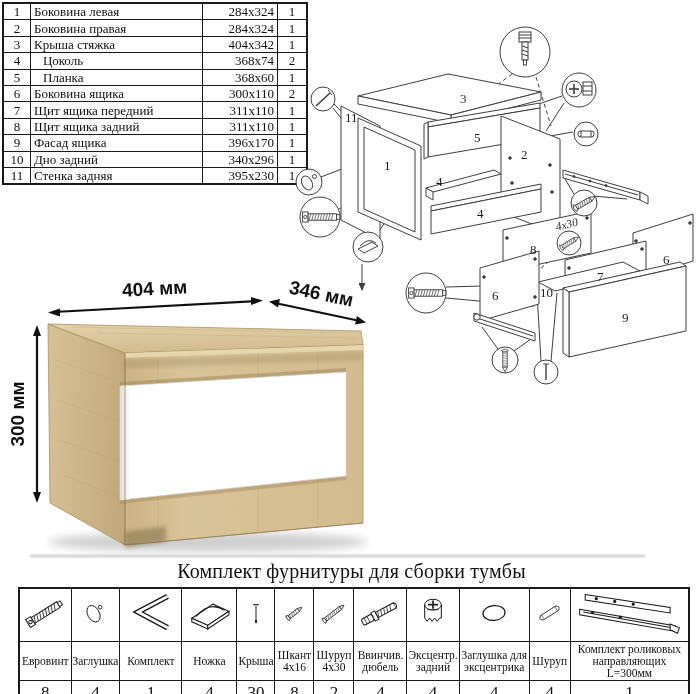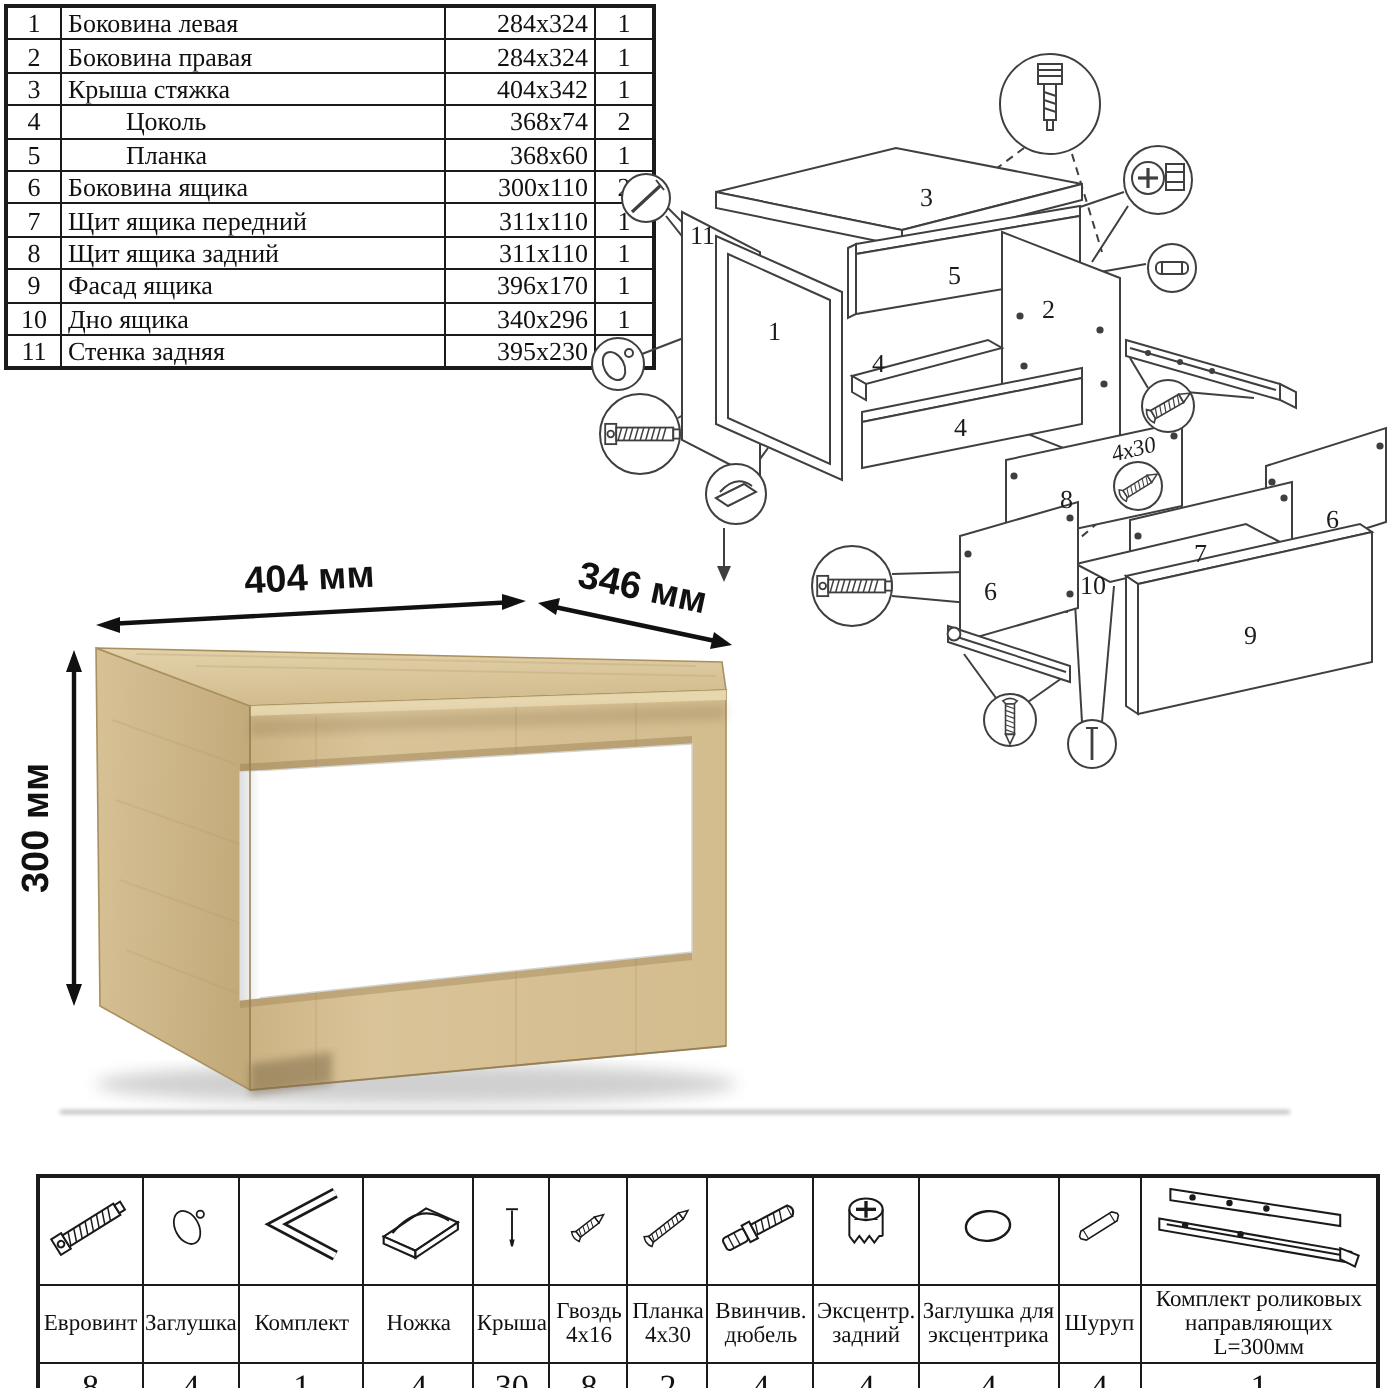--- a/index.html
+++ b/index.html
@@ -8,21 +8,21 @@
   
   .parts-table{position:absolute;left:2px;top:2px;border-collapse:collapse;
                border:2px solid #1a1a1a;}
   .parts-table td{border:1px solid #1a1a1a;font-size:13px;height:15.4px;
                   padding:0 3px;white-space:nowrap;line-height:1;}
   .parts-table td.c-num{width:20px;text-align:center;}
   .parts-table td.c-name{width:156px;text-align:left;}
   .parts-table td.c-size{width:68px;text-align:right;}
   .parts-table td.c-qty{width:22px;text-align:center;}
   .parts-table td.ind1{}
-  .parts-table td.ind2{padding-left:32px;}
+  .parts-table td.ind2{padding-left:12px;}
   
   .diagram{position:absolute;left:288px;top:0;width:412px;height:400px;}
   
   .render{position:absolute;left:8px;top:270px;width:372px;height:296px;}
   
   .smudge{position:absolute;left:30px;top:555px;width:615px;height:2px;
           background:rgba(90,90,90,.4);filter:blur(1px);}
   
   .hw-title{position:absolute;left:18px;top:560px;width:667px;text-align:center;
             font-size:20px;letter-spacing:.2px;}
@@ -92,21 +92,21 @@
           <td class="c-qty">1</td>
         </tr>
       <tr>
           <td class="c-num">9</td>
           <td class="c-name ind1">Фасад ящика</td>
           <td class="c-size">396x170</td>
           <td class="c-qty">1</td>
         </tr>
       <tr>
           <td class="c-num">10</td>
-          <td class="c-name ind1">Дно ящика</td>
+          <td class="c-name ind1">Дно задний</td>
           <td class="c-size">340x296</td>
           <td class="c-qty">1</td>
         </tr>
       <tr>
           <td class="c-num">11</td>
           <td class="c-name ind1">Стенка задняя</td>
           <td class="c-size">395x230</td>
           <td class="c-qty">1</td>
         </tr>
     </tbody>
@@ -424,20 +424,21 @@
         <polygon points="29,233 25,222 33,222" stroke="none"></polygon>
       </g>
       <text x="147" y="25" font-size="19" text-anchor="middle" stroke="none" transform="rotate(-3 147 25)">404 мм</text>
       <text x="312" y="30" font-size="19" text-anchor="middle" stroke="none" transform="rotate(12 312 30)">346 мм</text>
       <text x="0" y="0" font-size="19" text-anchor="middle" stroke="none" transform="translate(16 144) rotate(-90)">300 мм</text>
     </g>
   </svg>
 
   <div class="smudge"></div>
 
+  <div class="hw-title">Комплект фурнитуры для сборки тумбы</div>
 
   <table class="hw-table">
     <colgroup>
       <col style="width:52px">
         <col style="width:46px">
         <col style="width:62px">
       <col style="width:55px">
         <col style="width:38px">
         <col style="width:39px">
       <col style="width:40px">
@@ -597,22 +598,22 @@
               </g>
             </svg>
         </td>
       </tr>
       <tr class="r-label">
         <td>Евровинт</td>
         <td>Заглушка</td>
         <td>Комплект</td>
         <td>Ножка</td>
         <td>Крыша</td>
-        <td>Гвоздь 4x16</td>
-        <td>Планка 4x30</td>
+        <td>Шкант 4x16</td>
+        <td>Шуруп 4x30</td>
         <td>Ввинчив. дюбель</td>
         <td>Эксцентр. задний</td>
         <td>Заглушка для эксцентрика</td>
         <td>Шуруп</td>
         <td>Комплект роликовых направляющих L=300мм</td>
       </tr>
       <tr class="r-qty">
         <td>8</td>
         <td>4</td>
         <td>1</td>

